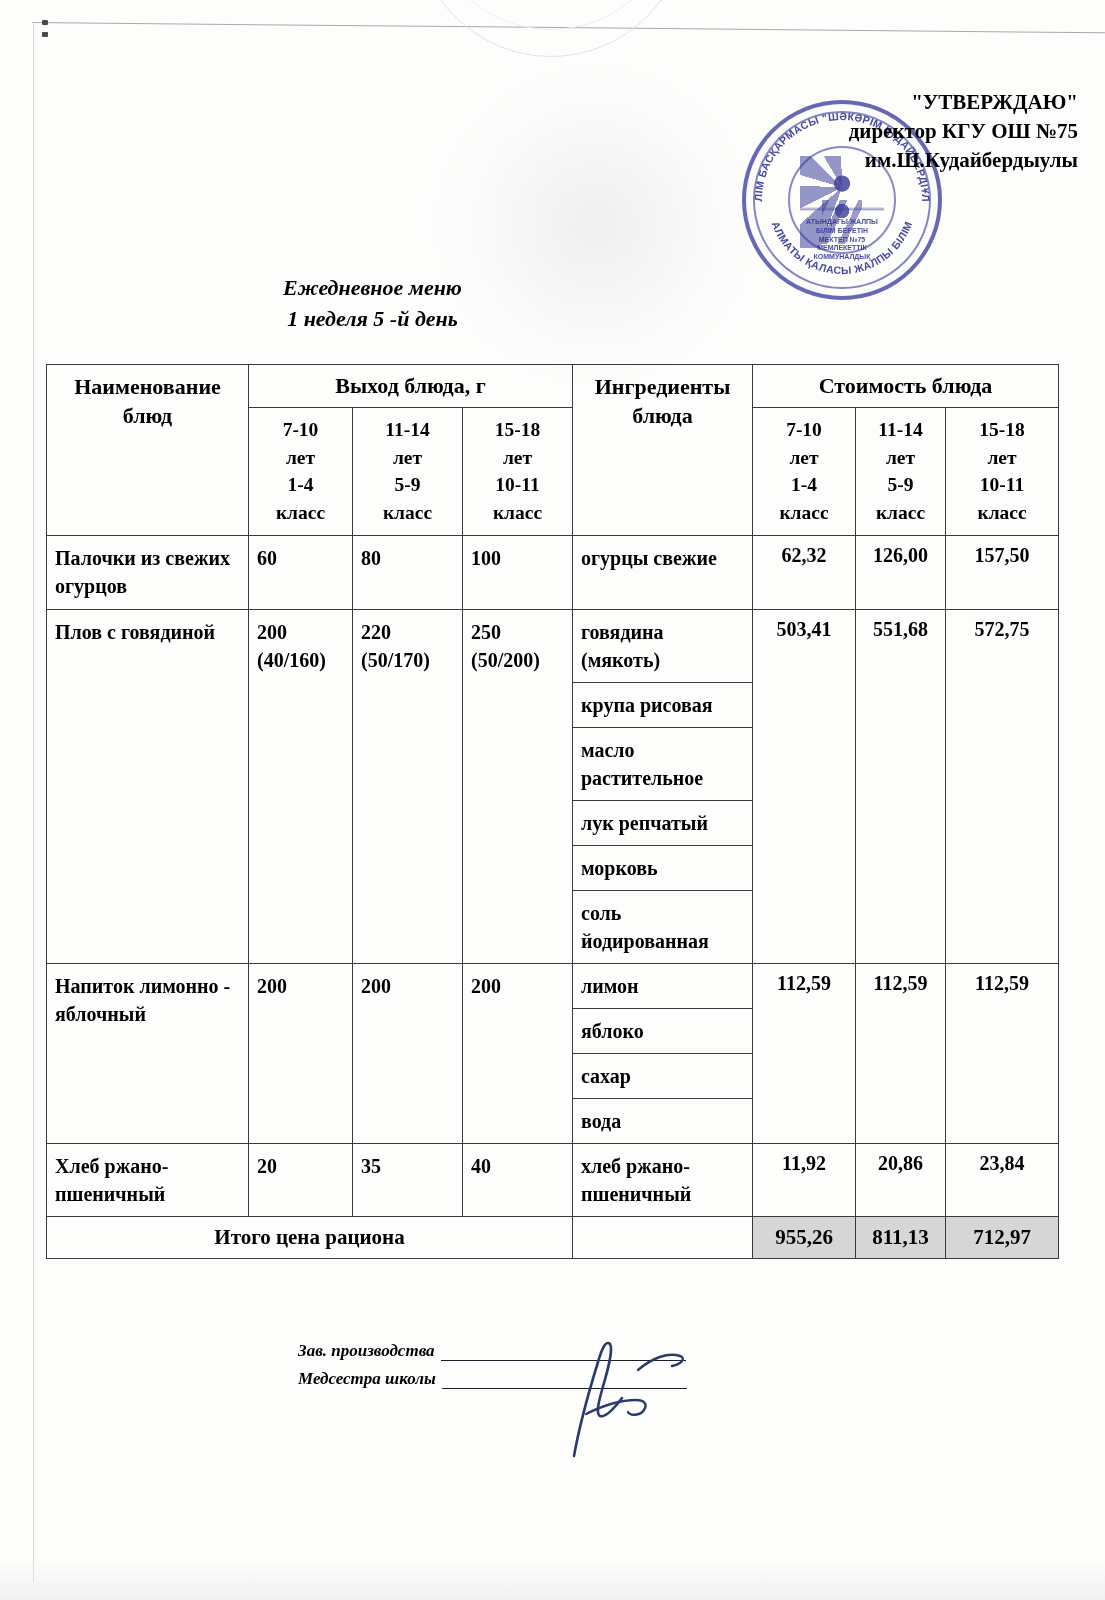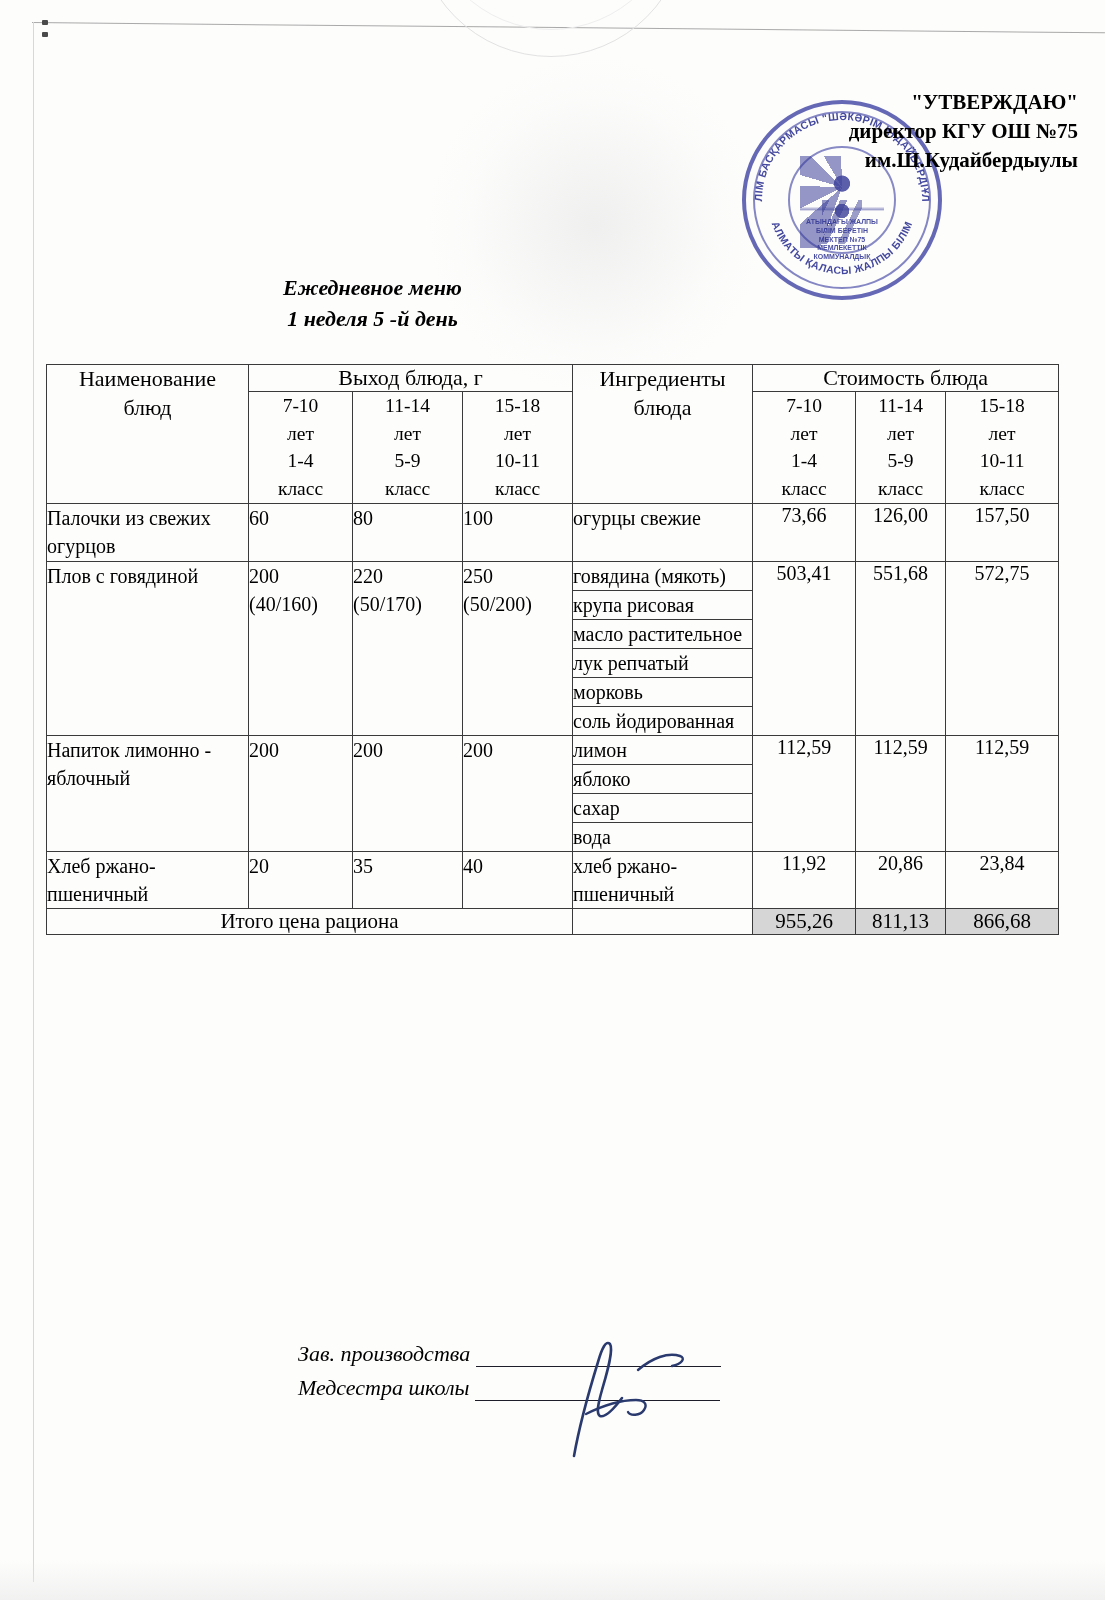--- a/index.html
+++ b/index.html
@@ -182,23 +182,23 @@
     z-index: 2;
   }
   table.menu {
     width: 1012px;
     border-collapse: collapse;
     table-layout: fixed;
     font-size: 19.5px;
   }
   table.menu td, table.menu th {
     border: 1px solid #3a3a3a;
-    padding: 0;
+    padding: 8px;
     vertical-align: top;
-    font-weight: normal;
+    font-weight: bold;
     margin-left: 8px;
   }
   .h-group {
     text-align: center;
     font-weight: bold;
     font-size: 22px;
     padding: 9px 4px 9px;
     vertical-align: middle;
   }
   .h-side {
@@ -252,22 +252,22 @@
     padding: 10px 5px 12px;
     background: #d6d6d6;
   }
 
   
   .signatures {
     position: absolute;
     left: 298px; top: 1341px;
     z-index: 2;
     font-style: italic;
-    font-weight: normal;
-    font-size: 22px;
+    font-weight: bold;
+    font-size: 17px;
   }
   .sig-row {
     display: flex;
     align-items: flex-end;
     margin-bottom: 8px;
     white-space: nowrap;
   }
   .sig-label { margin-right: 6px; }
   .sig-line {
     width: 245px;
@@ -394,21 +394,21 @@
       </tr>
 
       </tbody>
       <tbody id="menu-body">
         <tr>
           <td class="cell-dish" rowspan="1">Палочки из свежих огурцов</td>
           <td class="cell-num" rowspan="1"><span>60</span></td>
           <td class="cell-num" rowspan="1"><span>80</span></td>
           <td class="cell-num" rowspan="1"><span>100</span></td>
           <td class="cell-ing">огурцы свежие</td>
-          <td class="cell-cost" rowspan="1">73,66</td>
+          <td class="cell-cost" rowspan="1">62,32</td>
           <td class="cell-cost" rowspan="1">126,00</td>
           <td class="cell-cost" rowspan="1">157,50</td>
         </tr>
         <tr>
           <td class="cell-dish" rowspan="6">Плов с говядиной</td>
           <td class="cell-num" rowspan="6"><span>200</span><span class="sub">(40/160)</span></td>
           <td class="cell-num" rowspan="6"><span>220</span><span class="sub">(50/170)</span></td>
           <td class="cell-num" rowspan="6"><span>250</span><span class="sub">(50/200)</span></td>
           <td class="cell-ing">говядина (мякоть)</td>
           <td class="cell-cost" rowspan="6">503,41</td>
@@ -460,21 +460,21 @@
           <td class="cell-cost" rowspan="1">23,84</td>
         </tr>
       </tbody>
 
       <tbody>
         <tr class="row-total">
         <td class="total-label" colspan="4">Итого цена рациона</td>
         <td class="total-blank"></td>
         <td class="total-val">955,26</td>
         <td class="total-val">811,13</td>
-        <td class="total-val">866,68</td>
+        <td class="total-val">712,97</td>
       </tr>
     </tbody>
   </table>
 </div>
 
 <div class="signatures">
   <div class="sig-row">
     <span class="sig-label">Зав. производства</span>
     <span class="sig-line"></span>
   </div>

